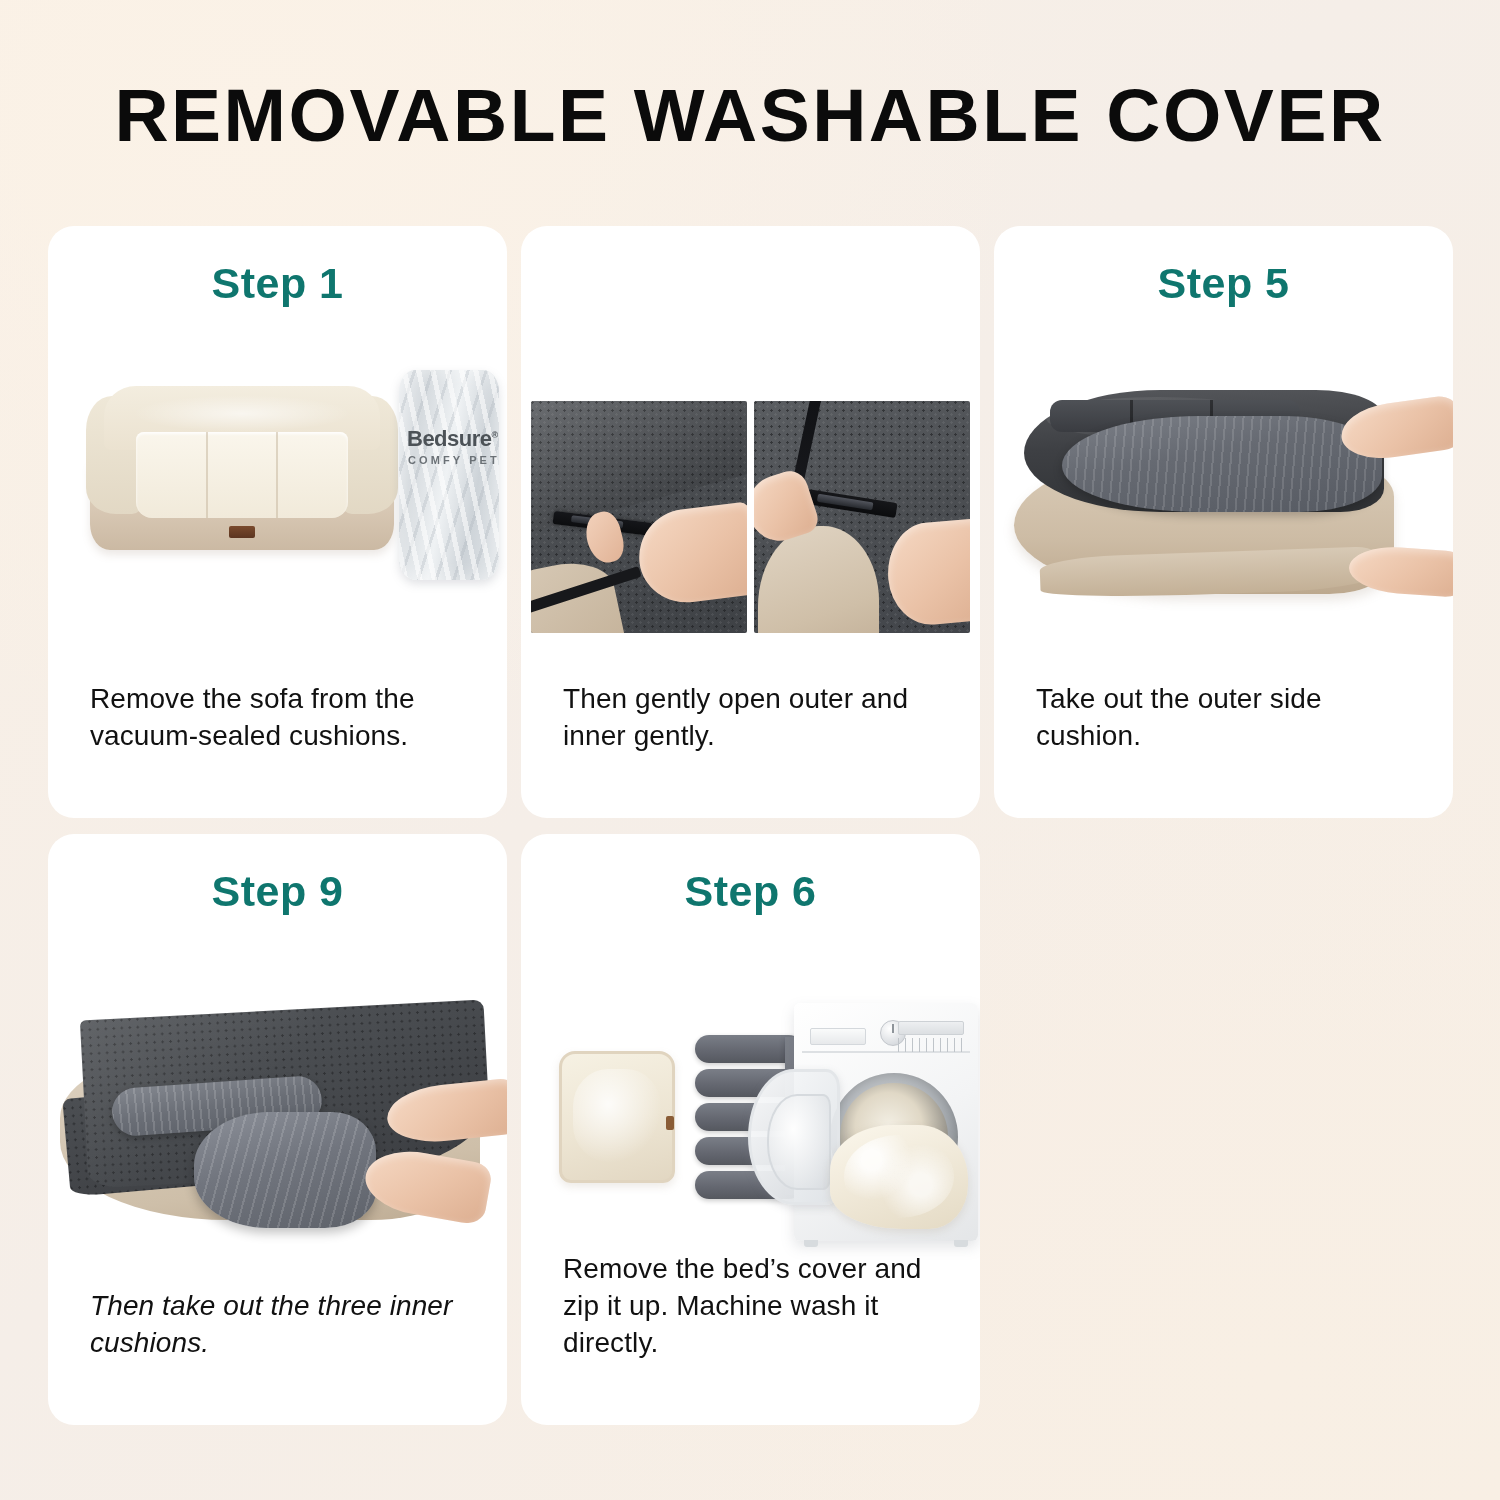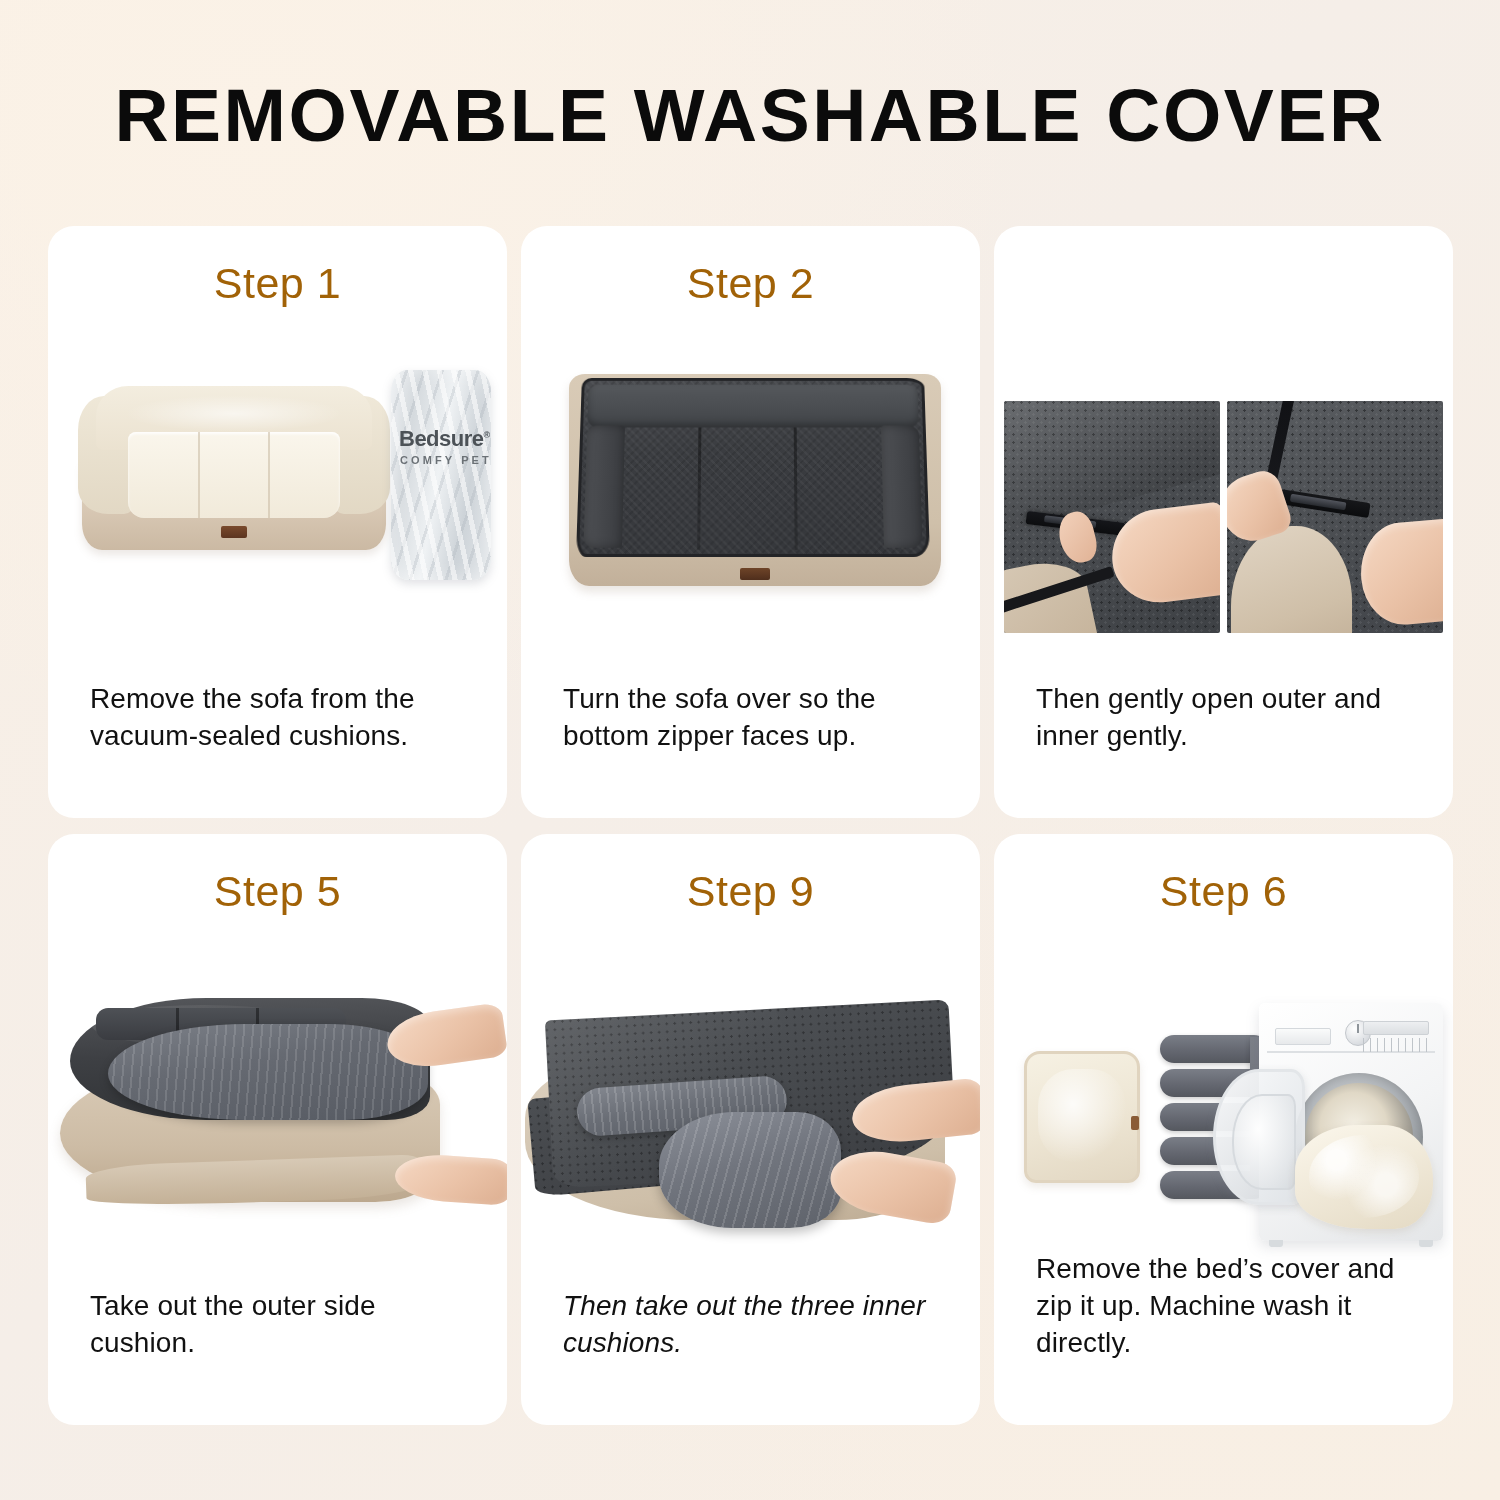--- a/index.html
+++ b/index.html
@@ -58,42 +58,42 @@
     overflow: hidden;
   }
 
   .step-title {
     position: absolute;
     top: 36px;
     left: 0;
     width: 100%;
     text-align: center;
     font-size: 43px;
-    font-weight: 400;
+    font-weight: 700;
     letter-spacing: 0.5px;
-    color: #a16207;
+    color: #0f766e;
     line-height: 1;
   }
 
   .caption {
     position: absolute;
     left: 42px;
     right: 26px;
     bottom: 64px;
     font-size: 28px;
     line-height: 37px;
     font-weight: 400;
     color: #111;
     letter-spacing: 0.1px;
   }
   .caption.narrow { left: 42px; right: 34px; font-style: italic; }
 
   .art {
     position: absolute;
-    left: 4px;
+    left: 12px;
     width: 100%;
   }
 
   
   .s1-wrap { top: 140px; height: 300px; }
 
   .bed1 {
     position: absolute;
     left: 26px;
     top: 20px;
@@ -586,39 +586,20 @@
           <div class="roll1-brand">
             <span>Bedsure</span><sup>®</sup>
           </div>
           <div class="roll1-sub">COMFY PET</div>
         </div>
       </div>
 
       <div class="caption">Remove the sofa from the vacuum-sealed cushions.</div>
     </div>
 
-    <div class="card">
-      <div class="step-title">Step 2</div>
-
-      <div class="art s2-wrap">
-        <div class="bed2">
-          <div class="bed2-under"></div>
-          <div class="bed2-panel">
-            <div class="bed2-top-roll"></div>
-            <div class="bed2-sideL"></div>
-            <div class="bed2-sideR"></div>
-            <div class="bed2-seam" style="left:34%"></div>
-            <div class="bed2-seam" style="left:62%"></div>
-          </div>
-          <div class="bed2-tag"></div>
-        </div>
-      </div>
-
-      <div class="caption">Turn the sofa over so the bottom zipper faces up.</div>
-    </div>
 
     <div class="card">
 
       <div class="art s3-wrap">
         <div class="photo p3a">
           <div class="mesh"></div>
           <div class="p3a-fold"></div>
           <div class="p3a-beige"></div>
           <div class="p3a-trim"></div>
           <div class="p3a-zip"></div>

